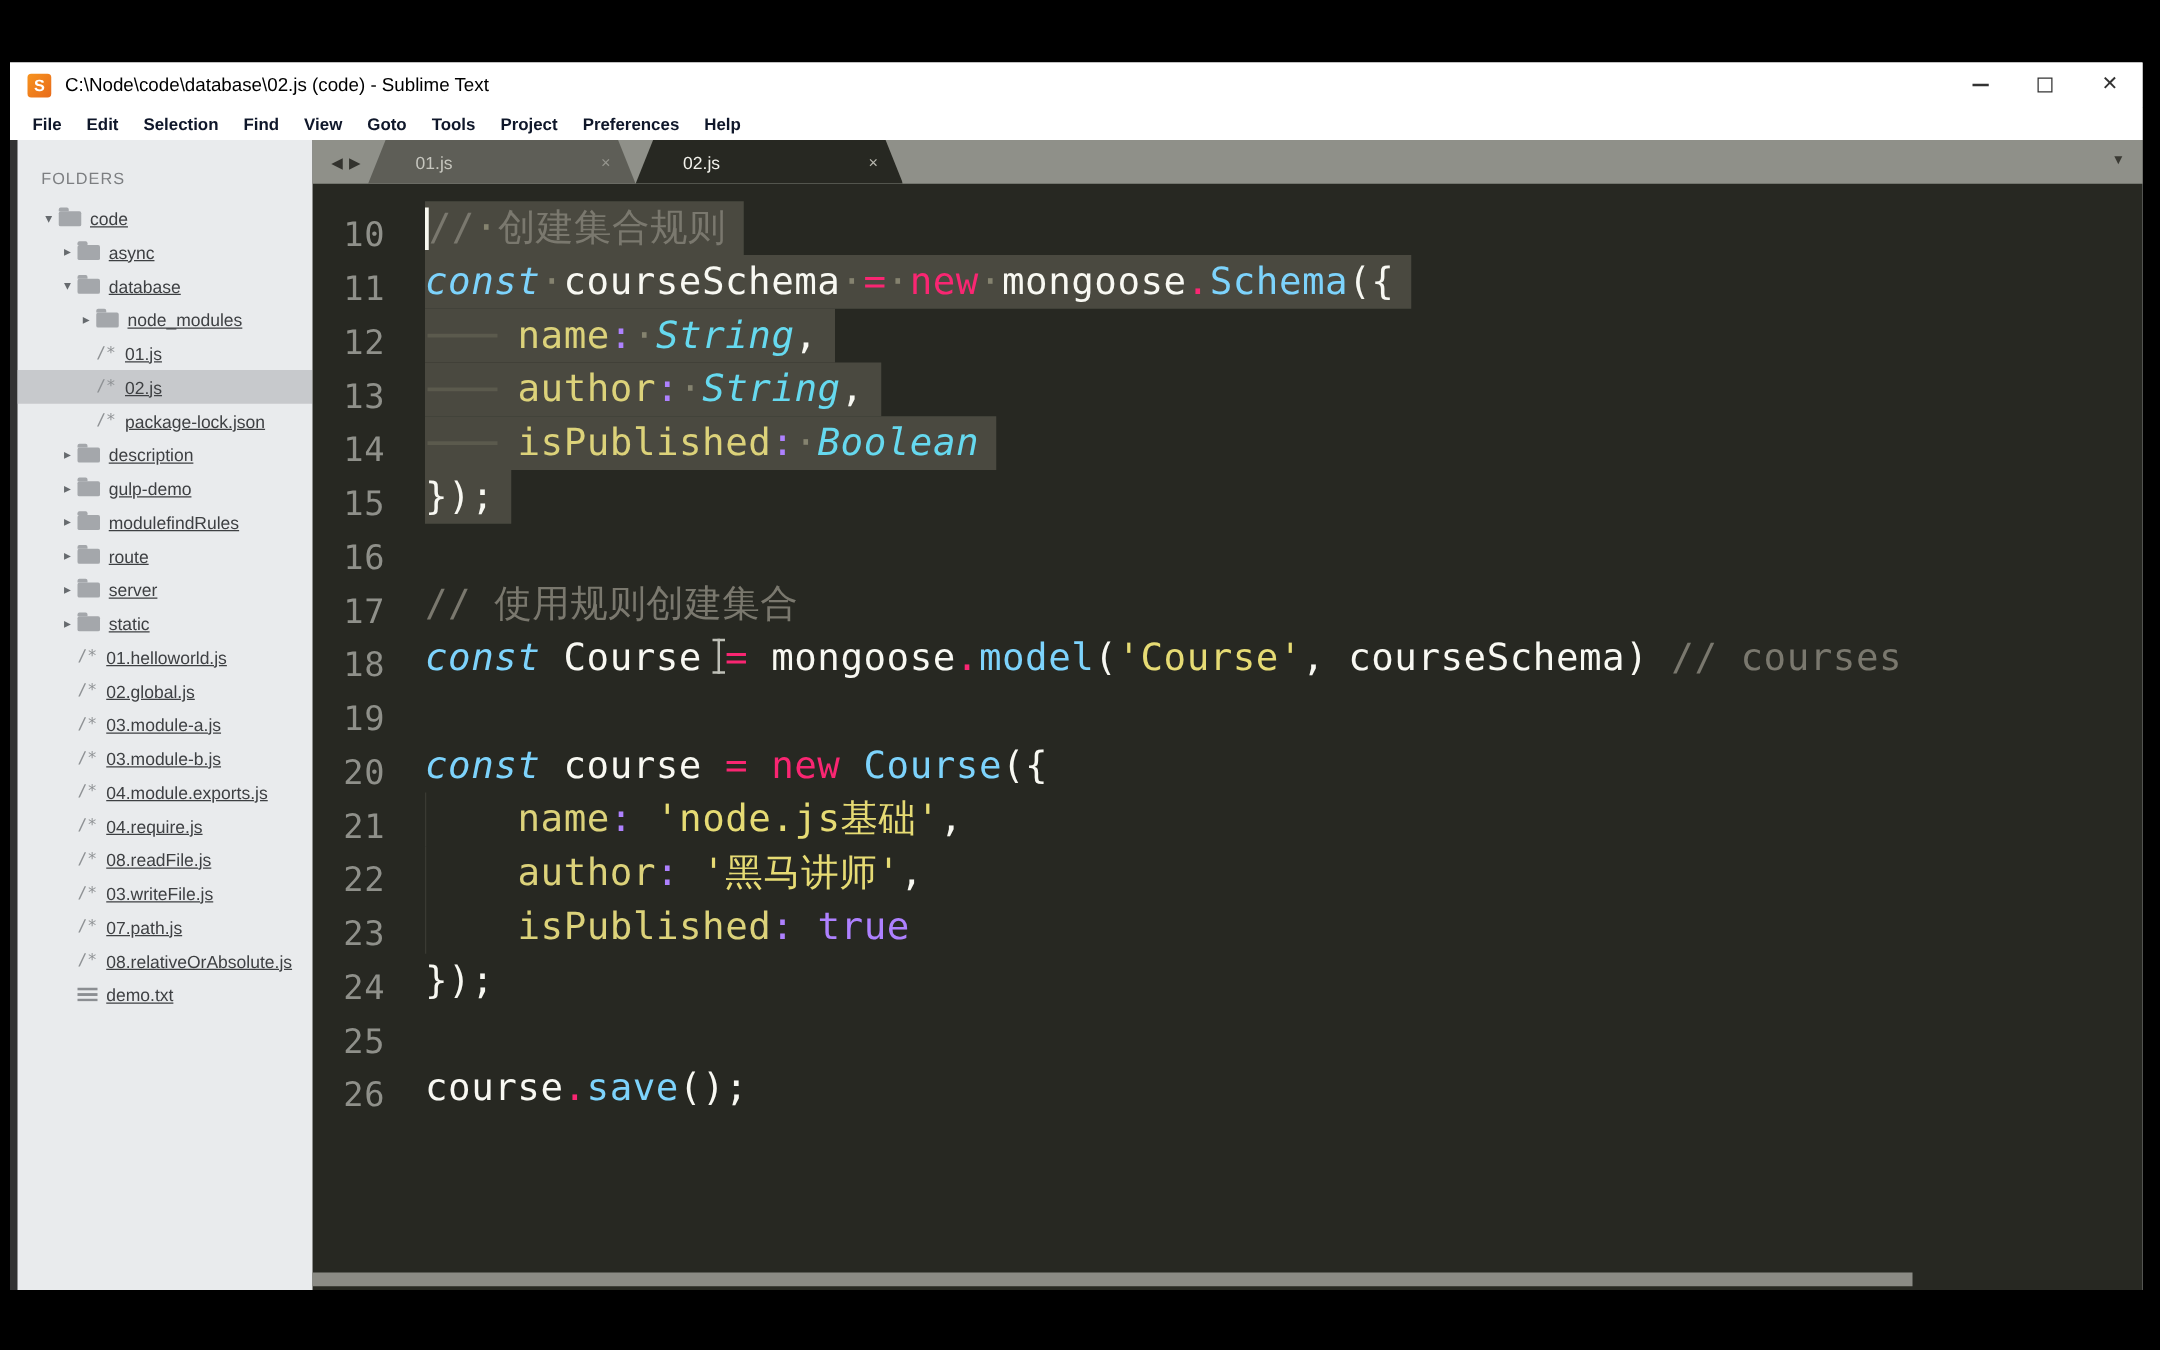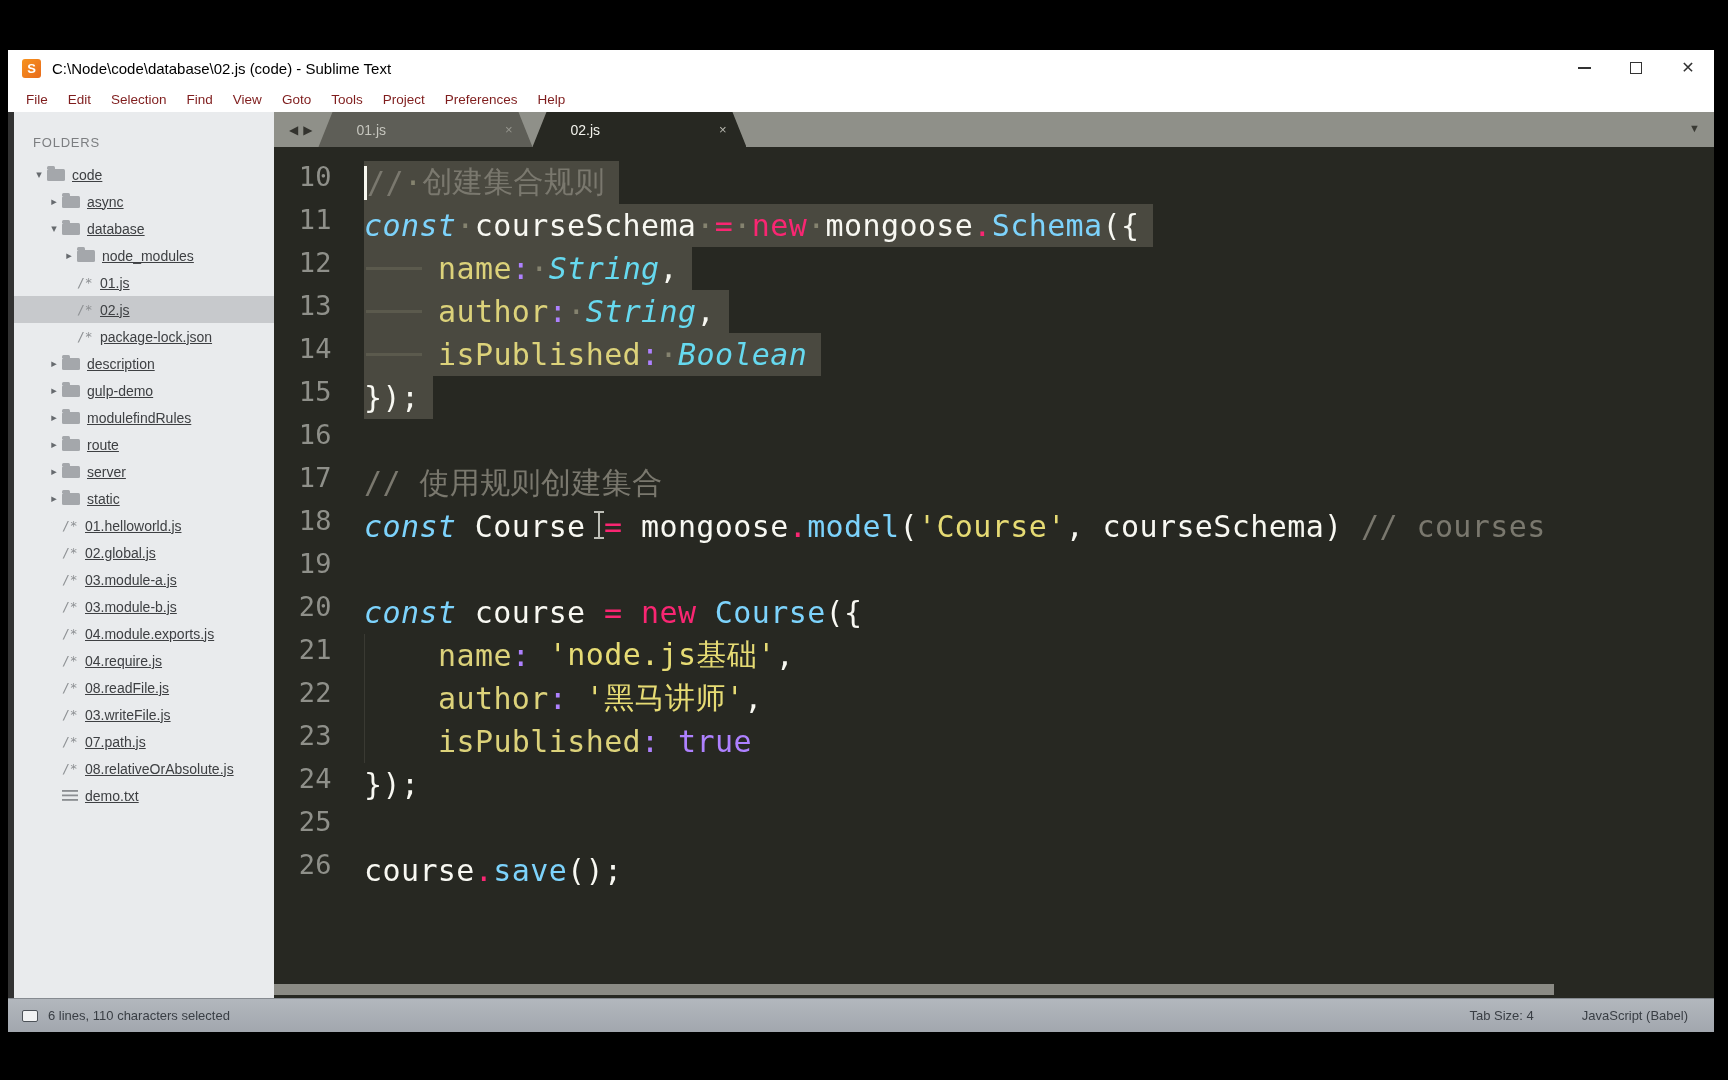--- a/index.html
+++ b/index.html
@@ -16,27 +16,27 @@
               color:#fff; font-weight:bold; font-size:13px; line-height:19px; text-align:center; }
   .title-text { margin-left:11px; font-size:15px; color:#000000; }
   .win-controls { position:absolute; right:0; top:0; height:100%; display:flex; }
   .win-btn { width:52px; height:100%; display:flex; align-items:center; justify-content:center; }
   .glyph-min { width:13px; height:2px; background:#333; }
   .glyph-max { width:12px; height:12px; border:1.5px solid #333; }
   .glyph-close { font-size:16px; color:#333; line-height:1; }
 
   
   .menubar { height:26px; background:#ffffff; display:flex; align-items:center; padding-left:8px; flex:none; }
-  .menu-item { font-size:13.5px; color:#7f1d1d; padding:0 10px; }
+  .menu-item { font-size:13.5px; color:#0f172a; padding:0 10px;font-weight:bold; }
 
   
   .body { flex:1; display:flex; min-height:0; }
 
   
-  .sidebar { width:266px; flex:none; background:#e9ebed; border-left:6px solid #323232;
+  .sidebar { width:242px; flex:none; background:#e9ebed; border-left:6px solid #323232;
              overflow:hidden; }
   .sb-heading { font-size:13px; color:#7c7e81; letter-spacing:0.8px; margin:23px 0 11px 19px; }
   .tree-row { height:27px; display:flex; align-items:center; font-size:14px; color:#3e4043; }
   .tree-row.selected { background:#c7c9cc; }
   .tw-arrow { width:16px; flex:none; font-size:11px; color:#666a6e; text-align:center; }
   .icon-folder { width:18px; height:12px; background:#a4a7ab; border-radius:1.5px; position:relative; flex:none; margin-right:7px; }
   .icon-folder::before { content:""; position:absolute; left:0; top:-3px; width:8px; height:3px;
                          background:#a4a7ab; border-radius:1.5px 1.5px 0 0; }
   .icon-filejs { width:23px; flex:none; font-family:"DejaVu Sans Mono",monospace; font-size:13px;
                  color:#8e9194; }
@@ -60,21 +60,21 @@
   .tab.inactive .tab-label { color:#c6c6be; }
   .tab.active .tab-label { color:#f2f2ec; }
   .tab-close { position:absolute; right:20px; font-size:13px; }
   .tab.inactive .tab-close { color:#96968e; }
   .tab.active .tab-close { color:#b8b8b0; }
   .tab-dropdown { position:absolute; right:14px; top:10px; font-size:11px; color:#3a3a34; }
 
   
   .code { flex:1; padding-top:14px; font-family:"DejaVu Sans Mono",monospace; font-size:30px;
           letter-spacing:0.4px; white-space:pre; overflow:hidden; position:relative; }
-  .line { height:43px; display:flex; align-items:flex-start; }
+  .line { height:43px; display:flex; align-items:flex-end; }
   .num { width:58px; flex:none; text-align:right; color:#8f908a; font-size:27px; margin-right:32px;
          display:flex; align-items:center; justify-content:flex-end; }
   .lwrap { display:inline-flex; align-items:center; height:100%; }
   .lwrap.sel { background:#4a4940; padding-right:14px; }
   .caret { width:3px; height:34px; background:#f8f8f0; flex:none; }
   .tab-ind { display:inline-block; width:74px; height:100%; position:relative; flex:none; }
   .tab-ind.tsel::after { content:""; position:absolute; left:2px; right:16px; top:50%; height:3px;
                          margin-top:-2px; background:#5b5a4d; }
   .tab-ind.tguide::before { content:""; position:absolute; left:0; top:0; bottom:0; width:1px; background:#3a3a33; }
   .tk-c  { color:#7a786e; }
@@ -285,23 +285,15 @@
           <span class="tab-dropdown">▼</span>
         </div>
 
         <div class="code" id="code"><div class="line"><span class="num">10</span><span class="lwrap sel"><span class="caret"></span><span class="tk-c">//</span><span class="tk-sp">·</span><span class="tk-c">创建集合规则</span></span></div><div class="line"><span class="num">11</span><span class="lwrap sel"><span class="tk-s">const</span><span class="tk-sp">·</span><span class="tk-w">courseSchema</span><span class="tk-sp">·</span><span class="tk-k">=</span><span class="tk-sp">·</span><span class="tk-k">new</span><span class="tk-sp">·</span><span class="tk-w">mongoose</span><span class="tk-k">.</span><span class="tk-f">Schema</span><span class="tk-w">({</span></span></div><div class="line"><span class="num">12</span><span class="lwrap sel"><span class="tab-ind tsel"></span><span class="tk-y">name</span><span class="tk-p">:</span><span class="tk-sp">·</span><span class="tk-t">String</span><span class="tk-w">,</span></span></div><div class="line"><span class="num">13</span><span class="lwrap sel"><span class="tab-ind tsel"></span><span class="tk-y">author</span><span class="tk-p">:</span><span class="tk-sp">·</span><span class="tk-t">String</span><span class="tk-w">,</span></span></div><div class="line"><span class="num">14</span><span class="lwrap sel"><span class="tab-ind tsel"></span><span class="tk-y">isPublished</span><span class="tk-p">:</span><span class="tk-sp">·</span><span class="tk-t">Boolean</span></span></div><div class="line"><span class="num">15</span><span class="lwrap sel"><span class="tk-w">});</span></span></div><div class="line"><span class="num">16</span><span class="lwrap"></span></div><div class="line"><span class="num">17</span><span class="lwrap"><span class="tk-c">// 使用规则创建集合</span></span></div><div class="line"><span class="num">18</span><span class="lwrap"><span class="tk-s">const</span><span class="tk-w"> </span><span class="tk-w">Course</span><span class="tk-w"> </span><span class="tk-k">=</span><span class="tk-w"> </span><span class="tk-w">mongoose</span><span class="tk-k">.</span><span class="tk-f">model</span><span class="tk-w">(</span><span class="tk-str">'Course'</span><span class="tk-w">, </span><span class="tk-w">courseSchema</span><span class="tk-w">)</span><span class="tk-w"> </span><span class="tk-c">// courses</span></span></div><div class="line"><span class="num">19</span><span class="lwrap"></span></div><div class="line"><span class="num">20</span><span class="lwrap"><span class="tk-s">const</span><span class="tk-w"> </span><span class="tk-w">course</span><span class="tk-w"> </span><span class="tk-k">=</span><span class="tk-w"> </span><span class="tk-k">new</span><span class="tk-w"> </span><span class="tk-f">Course</span><span class="tk-w">({</span></span></div><div class="line"><span class="num">21</span><span class="lwrap"><span class="tab-ind tguide"></span><span class="tk-y">name</span><span class="tk-p">:</span><span class="tk-w"> </span><span class="tk-str">'node.js基础'</span><span class="tk-w">,</span></span></div><div class="line"><span class="num">22</span><span class="lwrap"><span class="tab-ind tguide"></span><span class="tk-y">author</span><span class="tk-p">:</span><span class="tk-w"> </span><span class="tk-str">'黑马讲师'</span><span class="tk-w">,</span></span></div><div class="line"><span class="num">23</span><span class="lwrap"><span class="tab-ind tguide"></span><span class="tk-y">isPublished</span><span class="tk-p">:</span><span class="tk-w"> </span><span class="tk-v">true</span></span></div><div class="line"><span class="num">24</span><span class="lwrap"><span class="tk-w">});</span></span></div><div class="line"><span class="num">25</span><span class="lwrap"></span></div><div class="line"><span class="num">26</span><span class="lwrap"><span class="tk-w">course</span><span class="tk-k">.</span><span class="tk-f">save</span><span class="tk-w">();</span></span></div></div>
 
         <div class="hscroll-thumb"></div>
         <div class="ibeam"></div>
       </div>
     </div>
 
-    <div class="statusbar">
-      <span class="status-icon"></span>
-      <span>6 lines, 110 characters selected</span>
-      <span class="status-right">
-        <span>Tab Size: 4</span>
-        <span>JavaScript (Babel)</span>
-      </span>
-    </div>
 
   </div>
 </div>
 
 </body></html>

